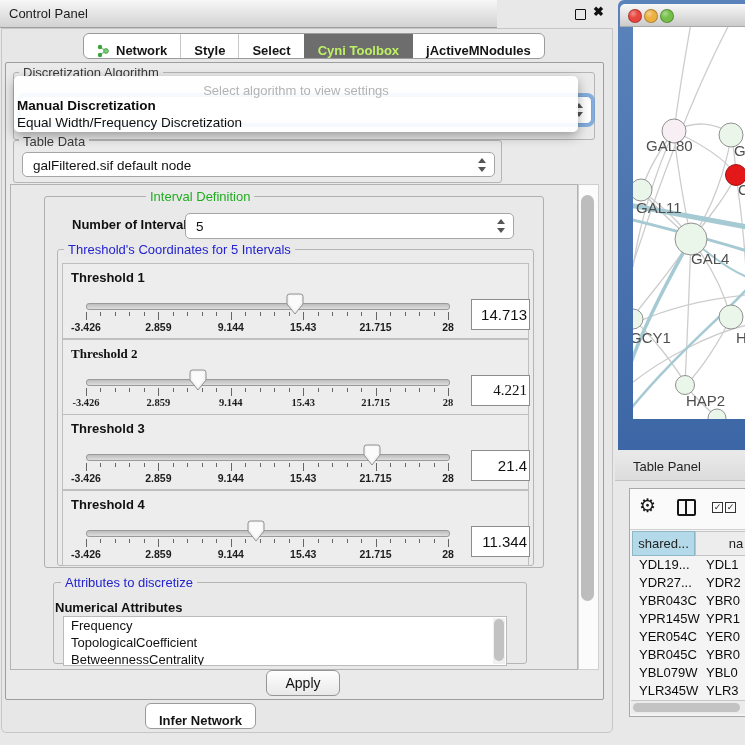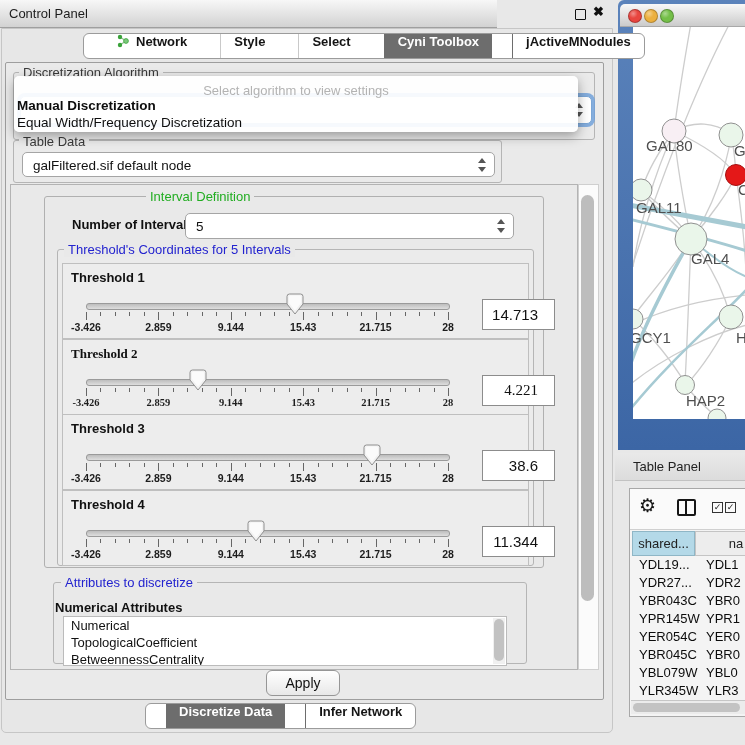--- a/index.html
+++ b/index.html
@@ -15,23 +15,23 @@
     background:linear-gradient(180deg,#f7f7f7,#d2d2d2);
     border-bottom:1px solid #9f9f9f;}
   .titlebar .t{position:absolute;left:9px;top:6px;font-size:13px;color:#1c1c1c;}
   .float-ic{position:absolute;left:575px;top:9px;width:9px;height:9px;border:1.6px solid #111;border-radius:1px;}
   .close-ic{position:absolute;left:593px;top:4px;font-size:13px;font-weight:bold;color:#111;}
 
   .outer-wrap{left:1px;top:28px;width:610px;height:703px;border:1px solid #c6c6c6;border-radius:0 0 5px 5px;background:#e7e7e7;}
 
   
   .tabstrip{display:flex;height:24px;background:#ffffff;border:1px solid #9b9b9b;border-radius:6px;overflow:hidden;z-index:20;}
-  .tabstrip .seg{display:flex;align-items:flex-start;gap:6px;padding:0 13px;font-size:13px;font-weight:bold;color:#141414;border-left:1px solid #c9c9c9;white-space:nowrap;margin-left:20px;}
+  .tabstrip .seg{display:flex;align-items:flex-end;gap:6px;padding:0 13px;font-size:13px;font-weight:bold;color:#141414;border-left:1px solid #c9c9c9;white-space:nowrap;}
   .tabstrip .seg:first-child{border-left:none;}
-  .tabstrip .seg.sel{background:#6d6d6d;color:#ffffff;border-left-color:#6d6d6d;}
+  .tabstrip .seg.sel{background:#6d6d6d;color:#bef264;border-left-color:#6d6d6d;}
   .tabstrip .seg.sel + .seg{border-left-color:#6d6d6d;}
   #top-tabs{left:83px;top:33px;}
   #bottom-tabs{left:145px;top:703px;}
 
   .content-panel{left:5px;top:62px;width:597px;height:636px;background:#eaeaea;border:1px solid #9e9e9e;border-radius:2px;}
 
   
   .group{position:absolute;border:1px solid #b5b5b5;border-radius:3px;}
   .gtitle{position:absolute;font-size:13px;padding:0 4px;background:#eaeaea;white-space:nowrap;z-index:3;}
   .gtitle.green{color:#21ad21;}
@@ -65,22 +65,22 @@
   .thr-label{position:absolute;left:8px;top:6px;font-size:13px;font-weight:bold;color:#111;}
   .track{position:absolute;left:23px;top:39px;width:362px;height:5px;border:1px solid #9a9a9a;border-radius:3px;
     background:linear-gradient(180deg,#bdbdbd,#dedede);}
   .thumb-svg{position:absolute;top:29px;width:18px;height:22px;}
   .ticks{position:absolute;left:23px;top:48px;width:362px;height:9px;}
   .ticks i{position:absolute;top:0;width:1px;background:#666;}
   .ticks i.major{height:8px;}
   .ticks i.minor{height:4px;}
   .ticklabels{position:absolute;left:23px;top:57px;width:362px;height:12px;}
   .ticklabels span{position:absolute;transform:translateX(-50%);font-size:10.5px;font-weight:bold;color:#1d1d1d;white-space:nowrap;}
-  .valbox{position:absolute;left:419px;top:35px;width:55px;height:29px;background:#fff;border:1px solid #8c8c8c;
-    font-size:15px;color:#111;text-align:right;line-height:29px;padding-right:16px;box-sizing:content-box;}
+  .valbox{position:absolute;left:408px;top:35px;width:55px;height:29px;background:#fff;border:1px solid #8c8c8c;
+    font-size:15px;color:#111;text-align:right;line-height:29px;padding-right:2px;box-sizing:content-box;}
 
   
   .attr-label{position:absolute;font-size:13px;font-weight:bold;color:#111;}
   .attrlist{position:absolute;left:63px;top:616px;width:442px;height:48px;background:#fff;border:1px solid #bbb;overflow:hidden;}
   .attrlist .item{padding-left:7px;font-size:13px;color:#111;line-height:17px;white-space:nowrap;}
   .attrlist .sb{position:absolute;right:1px;top:1px;width:12px;height:46px;background:#f0f0f0;}
   .attrlist .sb .th{position:absolute;left:1px;top:1px;width:10px;height:42px;background:#c2c2c2;border-radius:5px;}
 
   .apply-btn{left:266px;top:670px;width:72px;height:24px;background:linear-gradient(180deg,#ffffff,#e8e8e8);
     border:1px solid #969696;border-radius:6px;font-size:14px;color:#111;text-align:center;line-height:24px;}
@@ -325,21 +325,21 @@
         <i class="major" style="left: 362px;"></i>
       </div>
     <div class="ticklabels">
         <span style="left: 0px;">-3.426</span>
         <span style="left: 72.4px;">2.859</span>
         <span style="left: 144.8px;">9.144</span>
         <span style="left: 217.2px;">15.43</span>
         <span style="left: 289.6px;">21.715</span>
         <span style="left: 362px;">28</span>
       </div>
-    <div class="valbox">38.6</div>
+    <div class="valbox">21.4</div>
   </div>
 
   <div class="abs thr-panel" style="top: 489.5px;">
     <div class="thr-label">Threshold 4</div>
     <div class="track"></div>
     <svg class="thumb-svg" viewBox="0 0 18 22" style="left: 184.137px;">
       <defs></defs>
       <path d="M3.5 1 h11 a2.5 2.5 0 0 1 2.5 2.5 v7.5 l-8 10 l-8 -10 v-7.5 a2.5 2.5 0 0 1 2.5 -2.5 z" fill="#f2f2f2" stroke="#8f8f8f" stroke-width="1"></path>
       <path d="M4.5 2.5 h9 a1.5 1.5 0 0 1 1.5 1.5 v6 l-6 7.5 l-6 -7.5 v-6 a1.5 1.5 0 0 1 1.5 -1.5 z" fill="#ffffff" opacity="0.7"></path>
     </svg>
@@ -381,35 +381,32 @@
       </div>
     <div class="valbox">11.344</div>
   </div>
 </div>
 
 <div class="abs group" style="left:53px;top:582px;width:472px;height:80px;background:#e9e9e9;"></div>
 <div class="abs gtitle blue" style="left:61px;top:575px;background:#e9e9e9;">Attributes to discretize</div>
 <div class="abs attr-label" style="left:55px;top:600px;">Numerical Attributes</div>
 <div class="abs attrlist">
   <div id="attr-items">
-      <div class="item">Numerical</div>
+      <div class="item">Frequency</div>
       <div class="item">TopologicalCoefficient</div>
       <div class="item">BetweennessCentrality</div>
     </div>
   <div class="sb">
       <div class="th"></div>
     </div>
 </div>
 
 <div class="abs apply-btn">Apply</div>
 
 <div class="abs tabstrip" id="bottom-tabs">
-    <div class="seg sel">
-      <span>Discretize Data</span>
-    </div>
     <div class="seg">
       <span>Infer Network</span>
     </div>
   </div>
 
 <div class="abs net-frame"></div>
 <div class="abs net-titlebar">
   <span class="light" id="light-close" style="left: 8px; background: radial-gradient(circle at 35% 30%, rgba(255, 255, 255, 0.4), transparent 40%), rgb(232, 69, 63); border: 1px solid rgba(0, 0, 0, 0.25);"></span>
   <span class="light" id="light-min" style="left: 24px; background: radial-gradient(circle at 35% 30%, rgba(255, 255, 255, 0.4), transparent 40%), rgb(236, 176, 63); border: 1px solid rgba(0, 0, 0, 0.25);"></span>
   <span class="light" id="light-zoom" style="left: 40px; background: radial-gradient(circle at 35% 30%, rgba(255, 255, 255, 0.4), transparent 40%), rgb(116, 191, 72); border: 1px solid rgba(0, 0, 0, 0.25);"></span>

